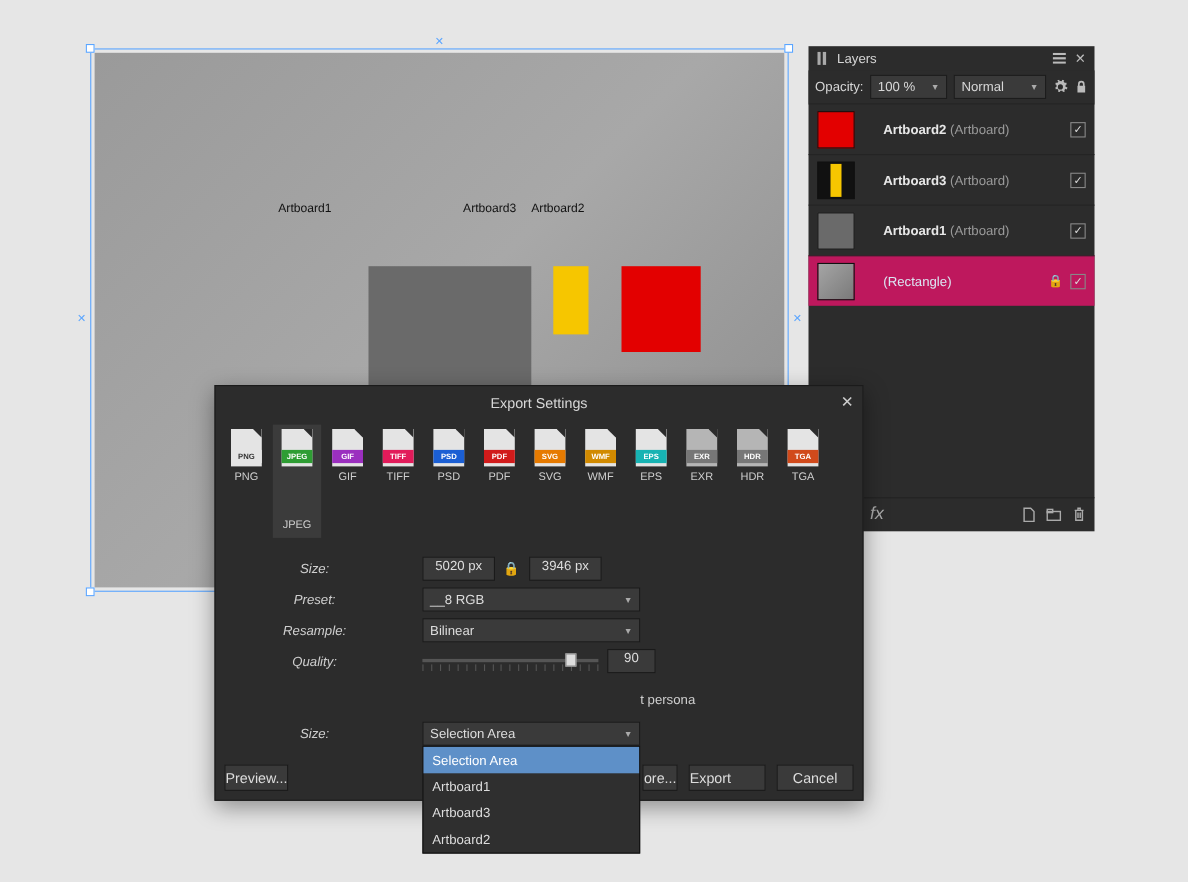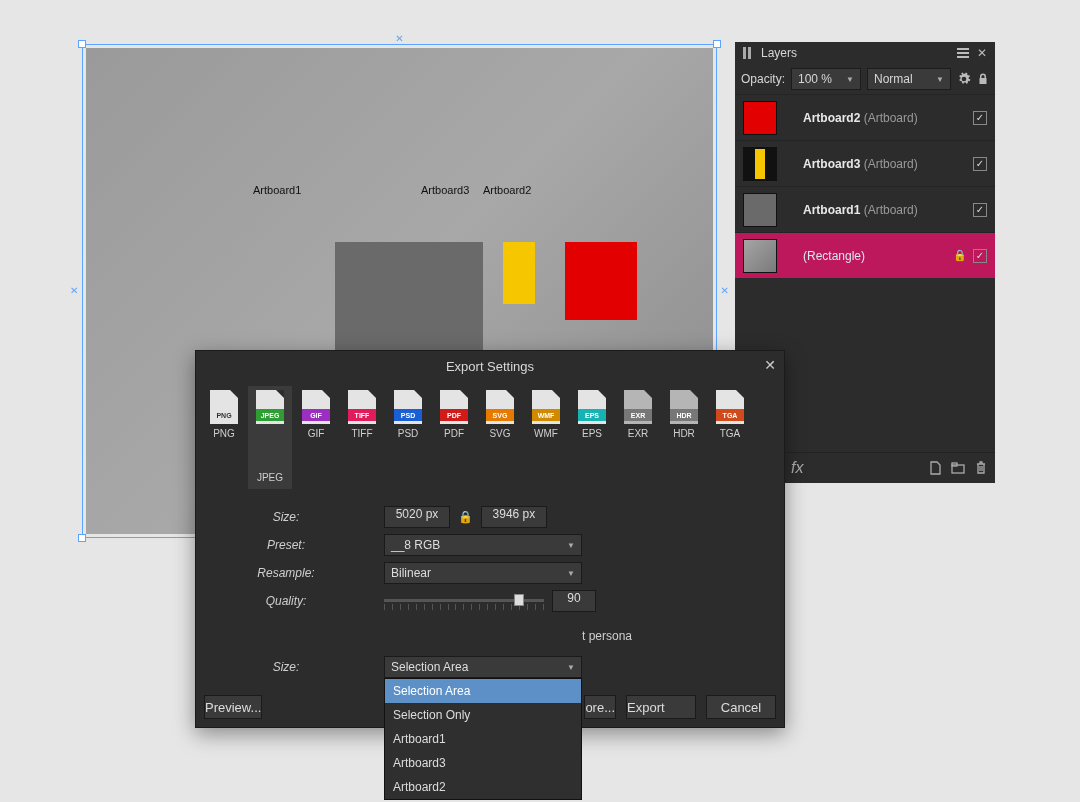--- a/index.html
+++ b/index.html
@@ -368,21 +368,20 @@
     <div style="height:38px"></div>
     <div class="form-row">
       <div class="label">Size:</div>
       <div class="area-dropdown">
         <div class="select">
           <span>Selection Area</span>
             <span class="arrow">▼</span>
         </div>
         <div class="dd-menu" id="area-menu">
             <div class="dd-item sel">Selection Area</div>
-            <div class="dd-item">Selection Only</div>
             <div class="dd-item">Artboard1</div>
             <div class="dd-item">Artboard3</div>
             <div class="dd-item">Artboard2</div>
           </div>
       </div>
     </div>
   </div>
   <div class="buttons">
     <div class="btn">
         <span>Preview...</span>

